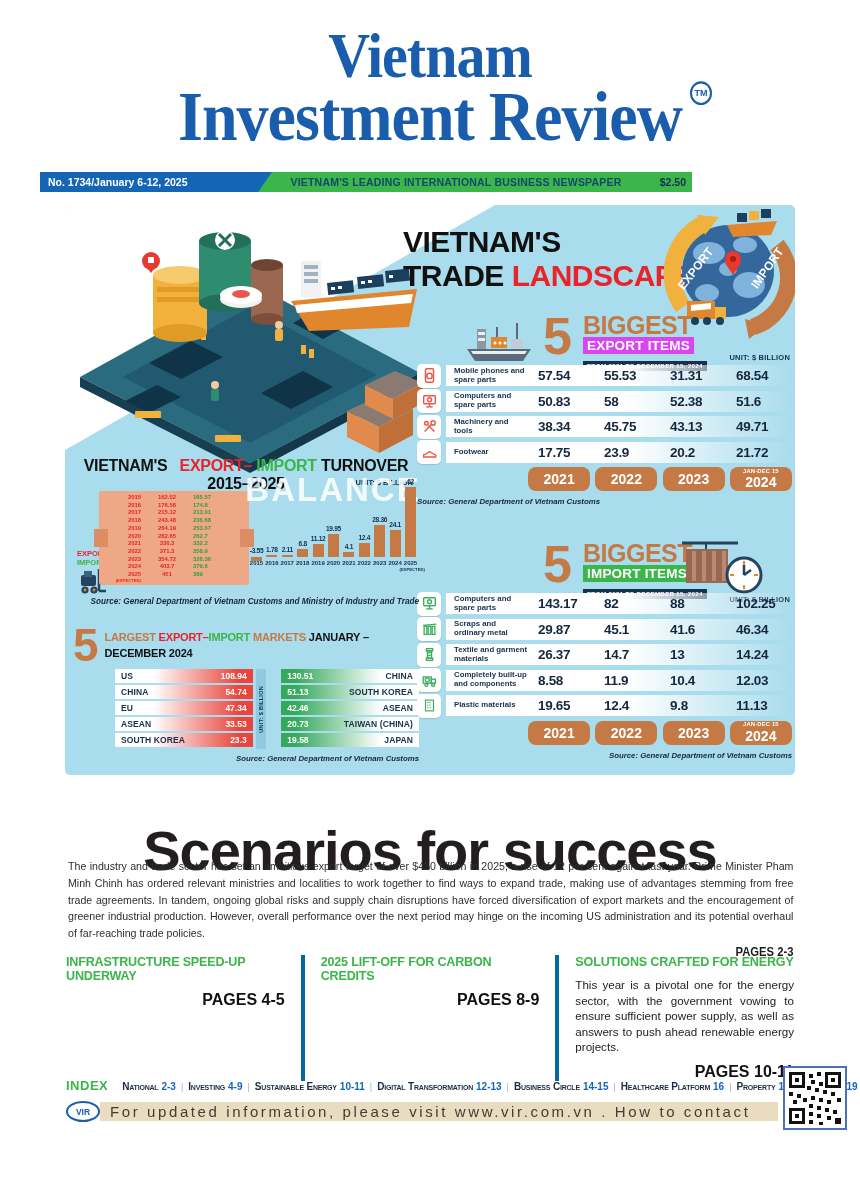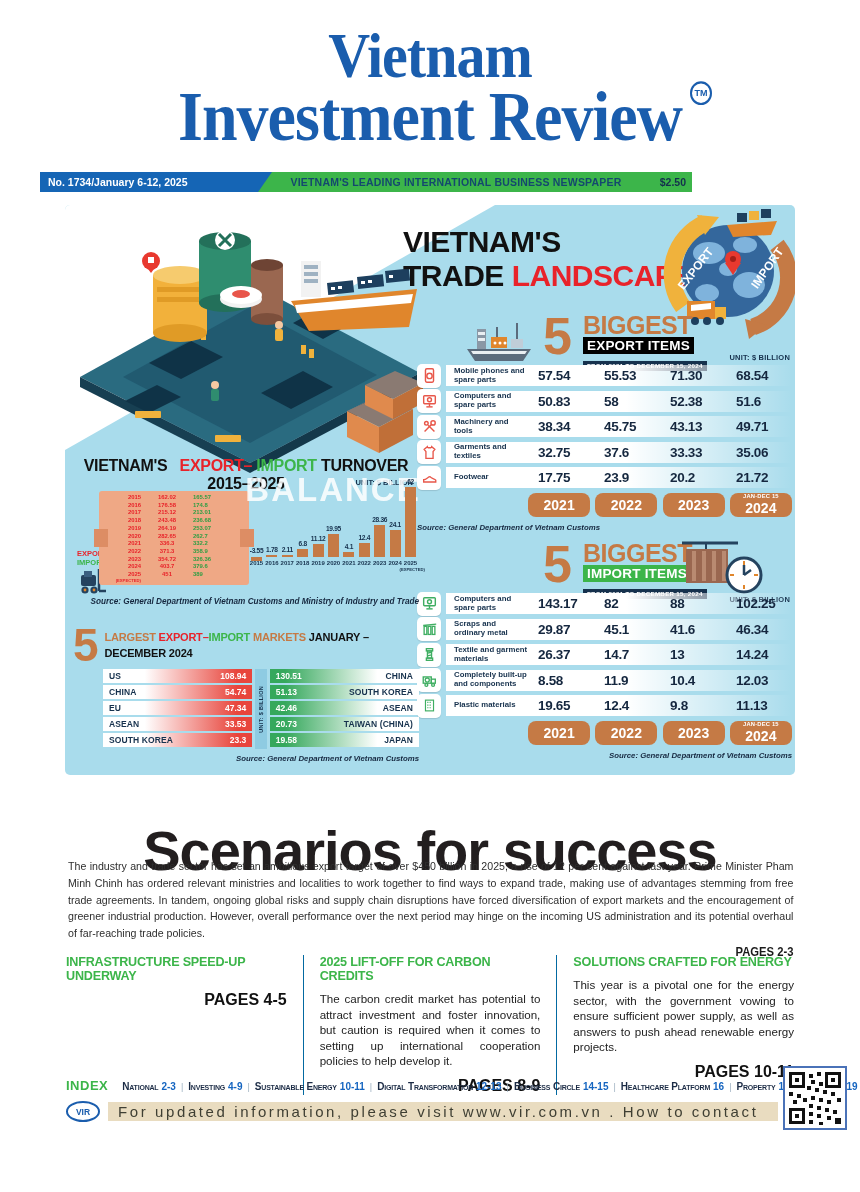--- a/index.html
+++ b/index.html
@@ -20,21 +20,21 @@
   .poster-title{position:absolute;left:338px;top:20px;font-weight:900;font-size:30px;line-height:34px;color:#111;letter-spacing:-.5px;}
   .poster-title .red{color:#e8232a;}
   .globe{position:absolute;left:596px;top:2px;}
   
   .ib{position:absolute;width:375px;}
   .ib-head{position:relative;height:46px;}
   .big5{position:absolute;font-size:52px;font-weight:900;color:#c57a45;line-height:46px;letter-spacing:-2px;}
   .ib-titles{position:absolute;}
   .w-big{font-size:25px;font-weight:900;color:#c57a45;line-height:22px;letter-spacing:-.5px;}
   .w-items{display:inline-block;font-size:13.5px;font-weight:900;color:#fff;padding:1px 4px;letter-spacing:.2px;}
-  .w-items.red{background:#000000;} .w-items.green{background:#3cb54a;}
+  .w-items.red{background:#d946ef;} .w-items.green{background:#3cb54a;}
   .w-period{display:inline-block;background:#16314d;color:#fff;font-size:6.2px;font-weight:bold;padding:1.5px 4px;letter-spacing:.3px;margin-top:1px;}
   .unit{position:absolute;font-size:7.5px;font-weight:800;color:#16314d;letter-spacing:.2px;}
   
   .itable{position:absolute;left:0;width:375px;}
   .irow{display:flex;align-items:center;height:21px;margin-bottom:4.5px;gap:5px;}
   .iicon{flex:none;width:24px;height:24px;background:#fff;border-radius:5px;display:grid;place-items:center;box-shadow:0 1px 1px rgba(0,0,0,.12);}
   .ibar{flex:1;height:21px;background:linear-gradient(90deg,#ffffff 52%,rgba(255,255,255,0));display:flex;align-items:center;}
   .ilabel{width:82px;font-size:7.8px;font-weight:800;color:#16314d;line-height:1.12;padding-left:8px;box-sizing:border-box;}
   .ival{flex:1;font-size:13.5px;font-weight:900;color:#15273f;padding-left:10px;letter-spacing:-.3px;}
   .pills{display:flex;gap:5px;margin-left:111px;margin-top:1px;}
@@ -66,48 +66,48 @@
   .tbar-year{position:absolute;width:22px;text-align:center;font-size:6px;font-weight:800;color:#16314d;line-height:6px;}
   .yexp{font-size:4.2px;}
   .t-src{position:absolute;right:0;top:140px;font-size:8.2px;font-style:italic;font-weight:bold;color:#15273f;}
   
   .markets{position:absolute;left:8px;top:420px;width:346px;height:146px;}
   .m-head{display:flex;gap:8px;}
   .m5{font-size:46px;font-weight:900;color:#c57a45;line-height:40px;letter-spacing:-2px;}
   .m-title{font-size:11px;font-weight:900;line-height:16px;padding-top:4px;color:#c57a45;letter-spacing:-.2px;}
   .m-title .red{color:#e8232a;} .m-title .green{color:#3cb54a;} .m-title .blk{color:#111;}
   .m-tables{display:flex;margin-left:30px;margin-top:4px;}
-  .m-col{width:168px;}
+  .m-col{width:168px;margin-left:12px;}
   .m-row{height:13.5px;margin-bottom:2.5px;display:flex;align-items:center;justify-content:space-between;padding:0 6px;box-sizing:border-box;font-weight:900;font-size:8.5px;}
   .m-row.exp{background:linear-gradient(90deg,#ffffff 28%,#e8453c 90%);}
   .m-row.imp{background:linear-gradient(90deg,#35a85c 10%,#ffffff 72%);}
   .m-name{color:#16314d;letter-spacing:.1px;} .m-val{color:#fff;}
   .m-unit{width:13px;margin:0 3px;background:#8ecbe2;display:grid;place-items:center;}
   .m-unit span{writing-mode:vertical-rl;transform:rotate(180deg);font-size:5.5px;font-weight:800;color:#16314d;letter-spacing:.3px;}
   .m-src{text-align:right;margin-top:5px;font-size:7.8px;font-style:italic;font-weight:bold;color:#15273f;}
   
   .headline{position:absolute;left:0;width:100%;top:780px;text-align:center;font-size:56px;font-weight:900;color:#221e1f;letter-spacing:-1px;}
   .lead-body{position:absolute;left:68px;top:858px;width:806px;transform:scaleX(.9);transform-origin:left top;}
   .lead-body p{margin:0;font-size:11.8px;line-height:1.42;color:#2e2e2e;text-align:justify;}
   .lead-pages{text-align:right;font-size:12.5px;font-weight:900;color:#1b1b1b;margin-top:3px;}
   
   .teasers{position:absolute;left:66px;top:955px;width:728px;display:flex;}
   .teaser{flex:1;padding:0 16px;}
   .teaser:first-child{padding-left:0;} .teaser:last-child{padding-right:0;}
-  .teaser+.teaser{border-left:1px solid #0369a1;}
+  .teaser+.teaser{border-left:4px solid #0369a1;}
   .tz-title{color:#3cb54a;font-size:12.6px;font-weight:900;letter-spacing:-.2px;margin-bottom:8px;}
   .tz-body{font-size:11.6px;line-height:1.34;color:#222;text-align:justify;}
   .tz-pages{text-align:right;font-size:16px;font-weight:900;color:#111;margin-top:8px;}
   
   .indexbar{position:absolute;left:66px;top:1076px;width:712px;display:flex;align-items:baseline;white-space:nowrap;}
   .ix-label{color:#3cb54a;font-size:13px;font-weight:900;letter-spacing:.5px;margin-right:14px;}
   .ix-item{font-variant:small-caps;font-size:10px;font-weight:bold;color:#1b2b45;letter-spacing:-.2px;}
   .ix-pages{color:#1565c0;font-size:10px;font-weight:800;margin-left:3px;}
   .ix-sep{color:#9fb2c2;margin:0 5px;font-size:9px;}
-  .virline{position:absolute;left:66px;top:1102px;width:712px;height:19px;display:flex;align-items:center;gap:8px;}
+  .virline{position:absolute;left:66px;top:1102px;width:712px;height:19px;display:flex;align-items:center;gap:0;}
   .vir-logo{flex:none;width:30px;height:17px;border:2px solid #1a5dad;border-radius:50%;color:#1a5dad;font-size:8.5px;font-weight:900;display:grid;place-items:center;background:#fff;}
   .vir-note{flex:1;height:19px;background:#e9dcc0;color:#3f3f33;font-size:15px;line-height:19px;letter-spacing:2.6px;padding:0 10px;overflow:hidden;}
   .qr{position:absolute;right:13px;top:1066px;width:56px;height:56px;border:2px solid #4a72b8;background:#fff;padding:2px;box-sizing:content-box;}
 </style>
 </head>
 <body>
 
 <div class="page">
 
   <header class="masthead">
@@ -270,21 +270,21 @@
           <span class="iicon">
               <svg width="17" height="17" viewBox="0 0 19 19" fill="none" stroke="#e8574a" stroke-width="1.6">
                 <rect x="5" y="2" width="9" height="15" rx="1.5"></rect>
                 <circle cx="9.5" cy="10" r="3"></circle>
               </svg>
             </span>
           <div class="ibar">
               <span class="ilabel">Mobile phones and spare parts</span>
               <span class="ival">57.54</span>
               <span class="ival">55.53</span>
-              <span class="ival">71.30</span>
+              <span class="ival">31.31</span>
               <span class="ival">68.54</span>
             </div>
         </div>
         <div class="irow">
           <span class="iicon">
               <svg width="17" height="17" viewBox="0 0 19 19" fill="none" stroke="#e8574a" stroke-width="1.6">
                 <rect x="3" y="3" width="13" height="9" rx="1"></rect>
                 <circle cx="9.5" cy="7.5" r="2.2"></circle>
                 <line x1="9.5" y1="12" x2="9.5" y2="15"></line>
                 <line x1="6" y1="15.5" x2="13" y2="15.5"></line>
@@ -306,34 +306,20 @@
                 <line x1="15" y1="15" x2="8" y2="8"></line>
                 <circle cx="6" cy="6" r="2"></circle>
               </svg>
             </span>
           <div class="ibar">
               <span class="ilabel">Machinery and tools</span>
               <span class="ival">38.34</span>
               <span class="ival">45.75</span>
               <span class="ival">43.13</span>
               <span class="ival">49.71</span>
-            </div>
-        </div>
-        <div class="irow">
-          <span class="iicon">
-              <svg width="17" height="17" viewBox="0 0 19 19" fill="none" stroke="#e8574a" stroke-width="1.5">
-                <path d="M7,3 L3.5,6 L5.5,8.5 L5.5,16 L13.5,16 L13.5,8.5 L15.5,6 L12,3 C12,4.6 7,4.6 7,3 Z"></path>
-              </svg>
-            </span>
-          <div class="ibar">
-              <span class="ilabel">Garments and textiles</span>
-              <span class="ival">32.75</span>
-              <span class="ival">37.6</span>
-              <span class="ival">33.33</span>
-              <span class="ival">35.06</span>
             </div>
         </div>
         <div class="irow">
           <span class="iicon">
               <svg width="17" height="17" viewBox="0 0 19 19" fill="none" stroke="#e8574a" stroke-width="1.5">
                 <path d="M3,12 C6,12 8,8.5 10,8.5 C12,11 15,11 16.5,12.5 L16.5,14.5 L3,14.5 Z"></path>
               </svg>
             </span>
           <div class="ibar">
               <span class="ilabel">Footwear</span>
@@ -696,21 +682,20 @@
     <div class="lead-pages">PAGES 2-3</div>
   </div>
 
   <section class="teasers">
     <article class="teaser">
       <div class="tz-title">INFRASTRUCTURE SPEED-UP UNDERWAY</div>
       <div class="tz-pages">PAGES 4-5</div>
     </article>
     <article class="teaser">
       <div class="tz-title">2025 LIFT-OFF FOR CARBON CREDITS</div>
-      <div class="tz-body">The carbon credit market has potential to attract investment and foster innovation, but caution is required when it comes to setting up international cooperation policies to help develop it.</div>
       <div class="tz-pages">PAGES 8-9</div>
     </article>
     <article class="teaser">
       <div class="tz-title">SOLUTIONS CRAFTED FOR ENERGY</div>
       <div class="tz-body">This year is a pivotal one for the energy sector, with the government vowing to ensure sufficient power supply, as well as answers to push ahead renewable energy projects.</div>
       <div class="tz-pages">PAGES 10-11</div>
     </article>
   </section>
 
   <div class="indexbar">

